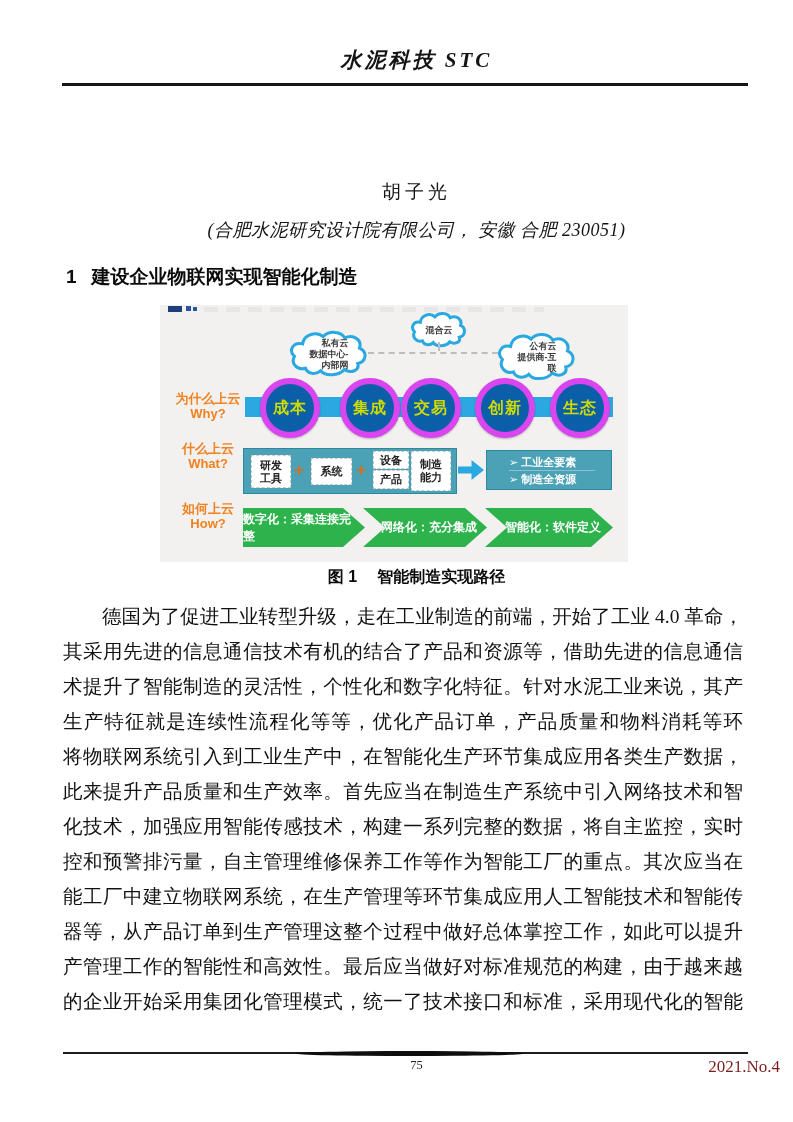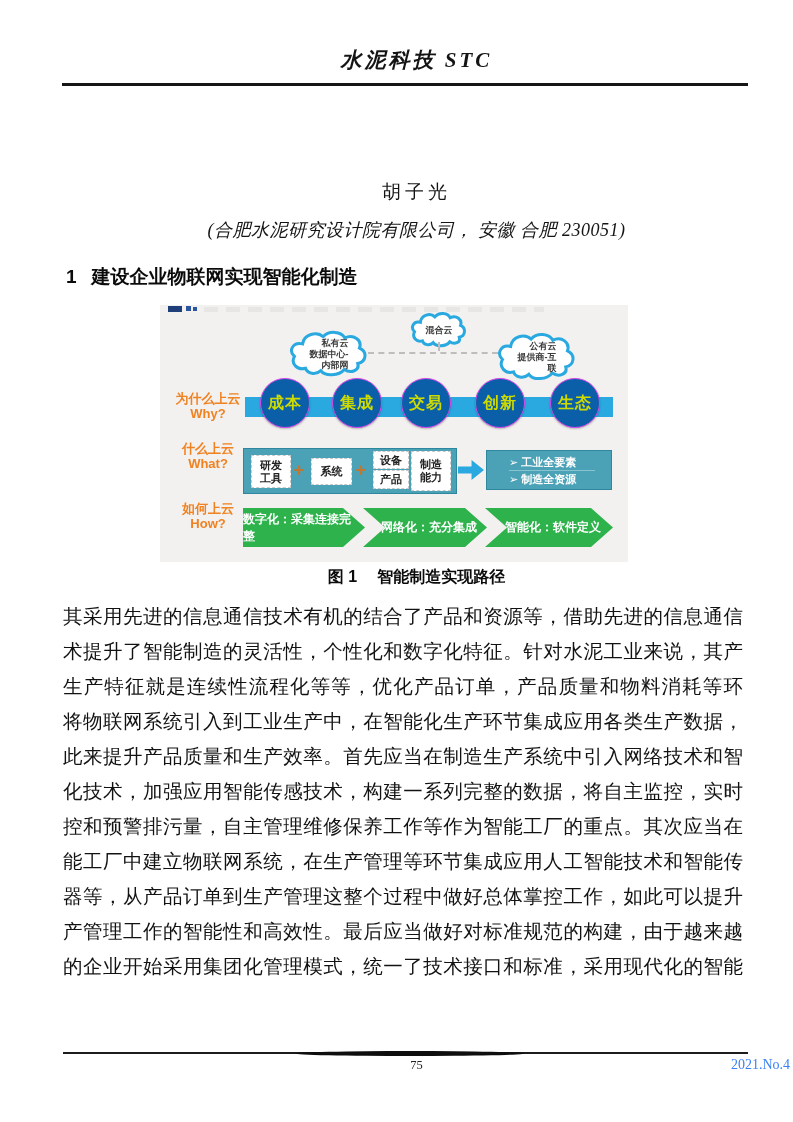--- a/index.html
+++ b/index.html
@@ -65,26 +65,26 @@
     font-family:"Liberation Sans","DejaVu Sans",sans-serif;
     font-weight:bold;font-size:13px;line-height:15px;color:#f08222;
   }
   .label-why{top:86px;}
   .label-what{top:136px;}
   .label-how{top:196px;}
 
   .why-band{left:85px;top:92px;width:368px;height:20px;background:#2aa9e0;}
   .why-circle{
     position:absolute;top:73px;width:48px;height:48px;border-radius:50%;
-    background:#0b5ea8;border:1px solid #d946ef;box-shadow:0 1px 2px rgba(0,0,0,.25);
+    background:#0b5ea8;border:6px solid #d946ef;box-shadow:0 1px 2px rgba(0,0,0,.25);
     display:flex;align-items:center;justify-content:center;
     font-family:"Liberation Sans","DejaVu Sans",sans-serif;
     font-size:16px;font-weight:bold;color:#cedb00;letter-spacing:1px;
   }
-  .c0{left:100px;} .c1{left:172px;text-align:center;} .c2{left:241px;} .c3{left:315px;} .c4{left:390px;}
+  .c0{left:100px;} .c1{left:180px;text-align:center;} .c2{left:241px;} .c3{left:315px;} .c4{left:390px;}
 
   .what-box{
     left:83px;top:143px;width:212px;height:44px;background:#4ba1b6;border:1px solid #2f879e;
   }
   .wbx{
     position:absolute;background:#ffffff;border:1px dashed #c9c9c9;
     display:flex;align-items:center;justify-content:center;text-align:center;
     font-family:"Liberation Sans","DejaVu Sans",sans-serif;
     font-size:11px;line-height:13px;font-weight:600;color:#222;white-space:pre-line;
   }
@@ -136,21 +136,21 @@
   .body-line{
     height:35px;line-height:35px;font-size:19.5px;color:#121212;
     text-align:justify;text-align-last:justify;overflow:hidden;
   }
   .body-line.indent{padding-left:39px;}
 
   
   .footer-rule{position:absolute;top:1052px;left:63px;width:685px;height:2px;background:#1c1c1c;}
   .footer-rule-bulge{position:absolute;top:1050.5px;left:295px;width:230px;height:5px;background:#0e0e0e;border-radius:50%;}
   .page-number{position:absolute;top:1058px;left:0;width:100%;text-align:center;font-size:12.5px;color:#222;}
-  .issue-label{position:absolute;top:1057px;right:43px;font-size:14px;color:#3b82f6;}
+  .issue-label{position:absolute;top:1057px;right:53px;font-size:17px;color:#7f1d1d;}
 </style>
 </head>
 <body>
 
 <div class="page">
 
   <div class="journal-header">水泥科技 STC</div>
   <div class="header-rule"></div>
 
   <div class="author-name">胡子光</div>
@@ -230,20 +230,21 @@
     <div class="chev chev-first">数字化：采集连接完整</div>
     <div class="chev chev-mid">网络化：充分集成</div>
     <div class="chev chev-last">智能化：软件定义</div>
   </div>
 
   <div class="figure-caption">
     <span class="cap-label">图 1</span><span class="cap-text">智能制造实现路径</span>
   </div>
 
   <div class="body-text">
+    <div class="body-line indent">德国为了促进工业转型升级，走在工业制造的前端，开始了工业 4.0 革命，</div>
     <div class="body-line">其采用先进的信息通信技术有机的结合了产品和资源等，借助先进的信息通信技</div>
     <div class="body-line">术提升了智能制造的灵活性，个性化和数字化特征。针对水泥工业来说，其产品</div>
     <div class="body-line">生产特征就是连续性流程化等等，优化产品订单，产品质量和物料消耗等环节，</div>
     <div class="body-line">将物联网系统引入到工业生产中，在智能化生产环节集成应用各类生产数据，以</div>
     <div class="body-line">此来提升产品质量和生产效率。首先应当在制造生产系统中引入网络技术和智能</div>
     <div class="body-line">化技术，加强应用智能传感技术，构建一系列完整的数据，将自主监控，实时监</div>
     <div class="body-line">控和预警排污量，自主管理维修保养工作等作为智能工厂的重点。其次应当在智</div>
     <div class="body-line">能工厂中建立物联网系统，在生产管理等环节集成应用人工智能技术和智能传感</div>
     <div class="body-line">器等，从产品订单到生产管理这整个过程中做好总体掌控工作，如此可以提升生</div>
     <div class="body-line">产管理工作的智能性和高效性。最后应当做好对标准规范的构建，由于越来越多</div>

